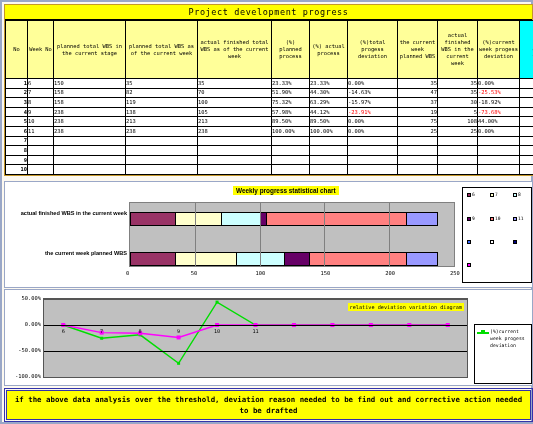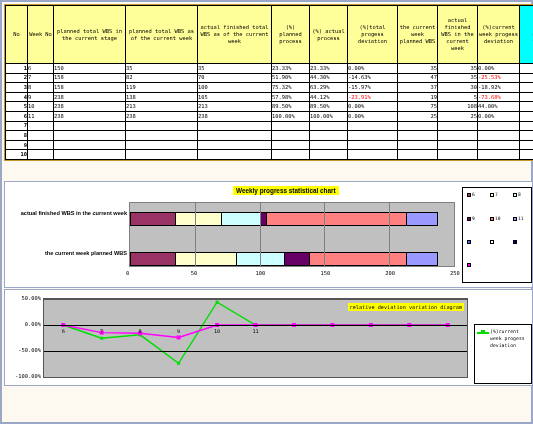--- a/index.html
+++ b/index.html
@@ -251,20 +251,21 @@
     color: #000;
   }
 </style>
 </head>
 <body>
 
 <div class="page-frame">
 
   <div class="table-panel">
 
+    <div class="main-title">Project development progress</div>
 
     <table class="grid">
       <colgroup>
         <col style="width:22px">
           <col style="width:26px">
           <col style="width:72px">
         <col style="width:72px">
           <col style="width:74px">
           <col style="width:38px">
         <col style="width:38px">
@@ -569,14 +570,15 @@
       <div class="row">
         <span class="ll-marker">
             <i></i>
             <b></b>
           </span>
         <span>(%)current week progess deviation</span>
       </div>
     </div>
   </div>
 
+  <div class="footer">if the above data analysis over the threshold, deviation reason needed to be find out and corrective action needed to be drafted</div>
 
 </div>
 
 </body></html>

